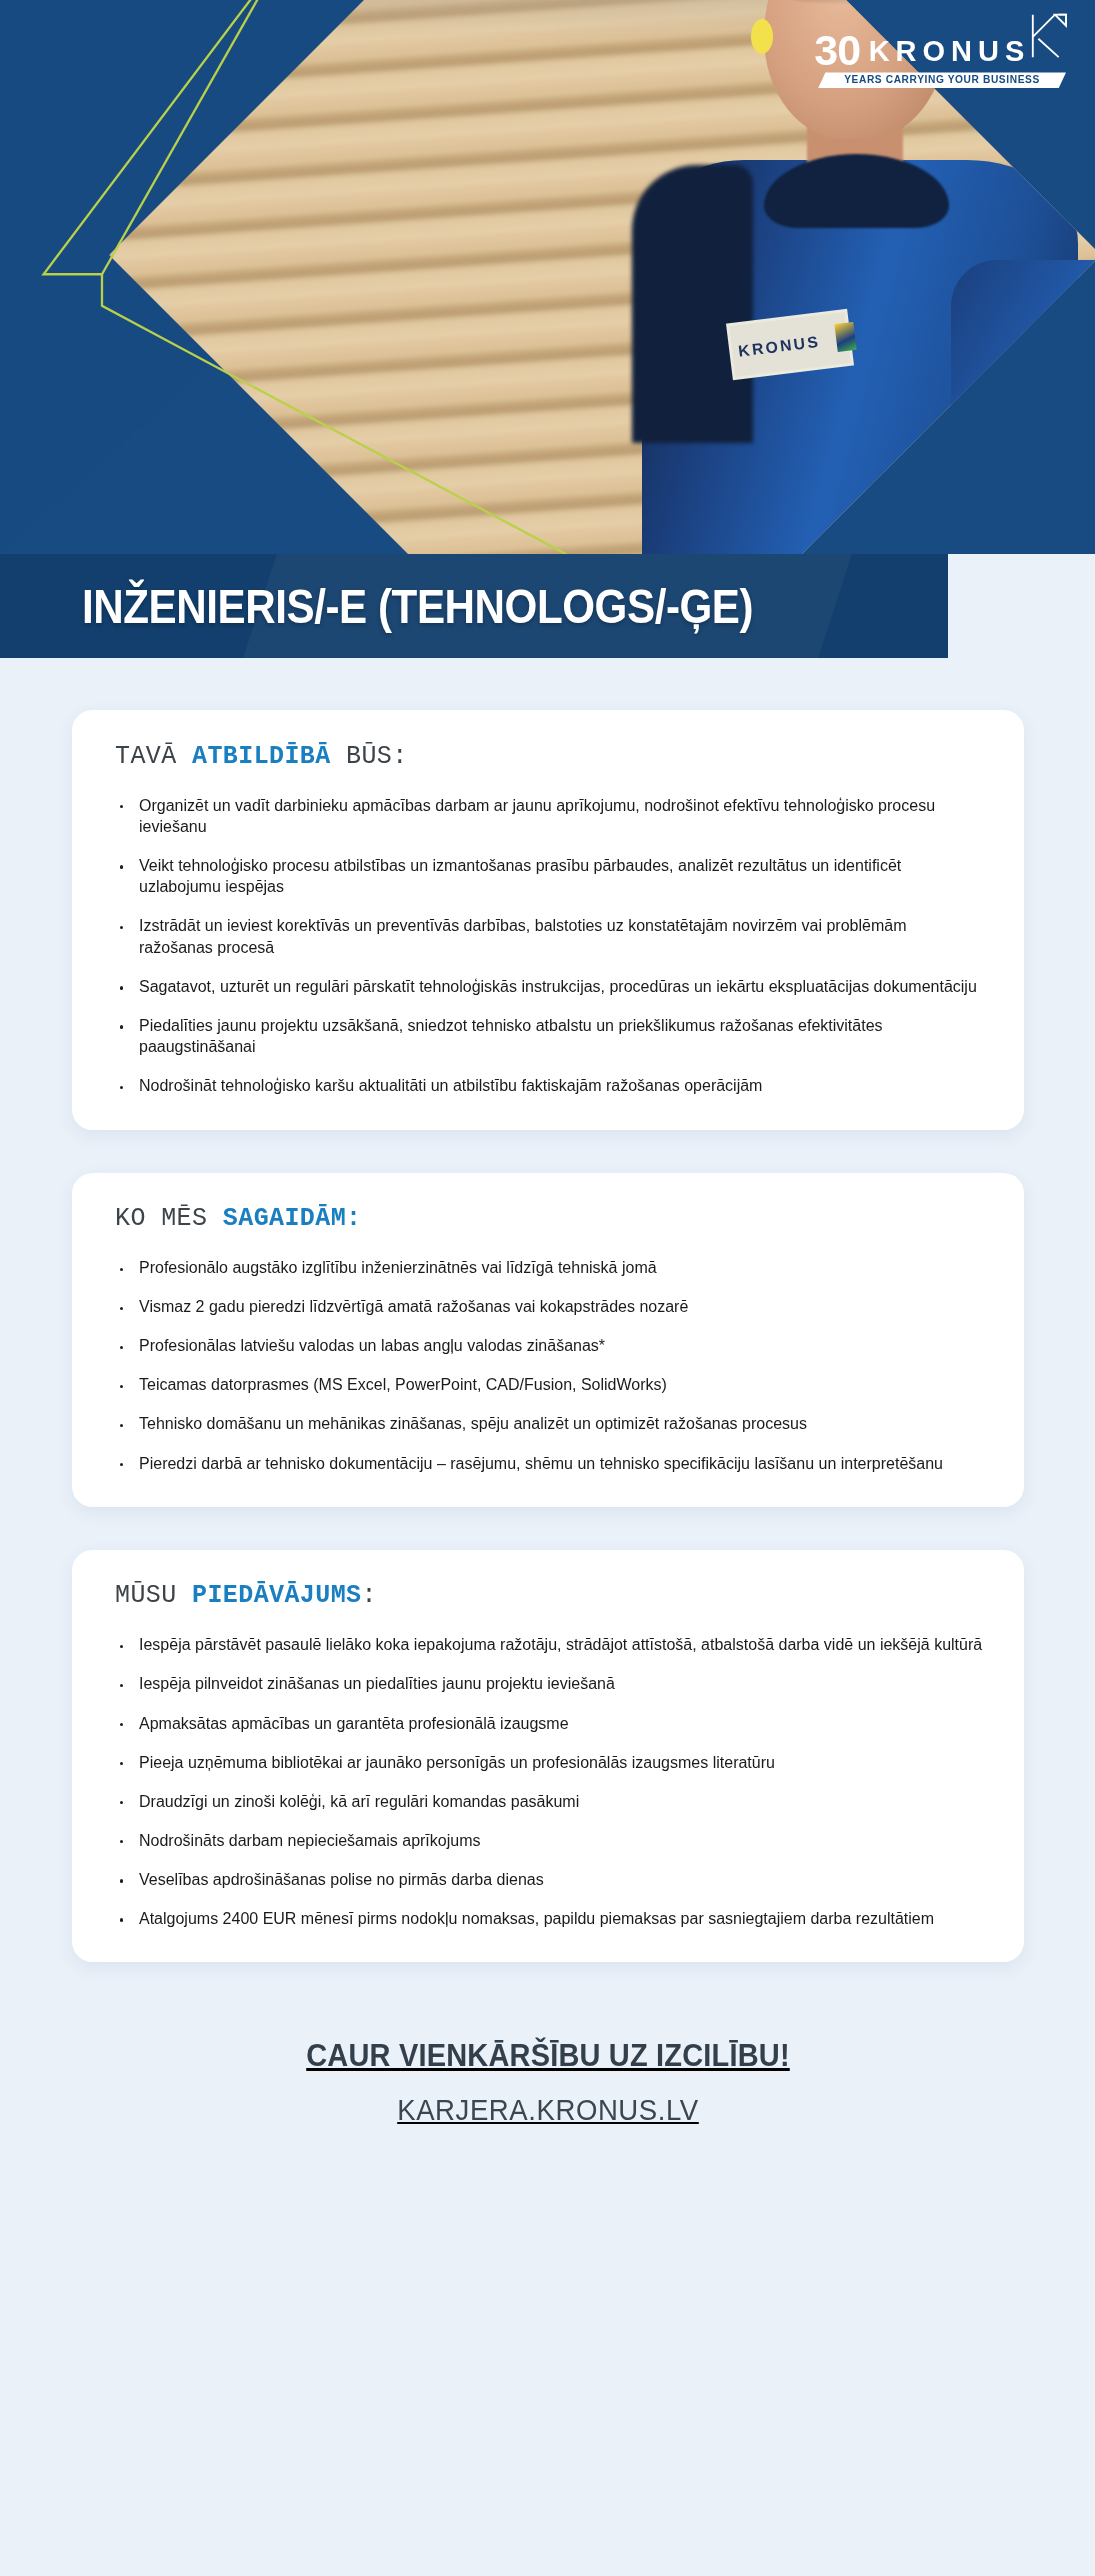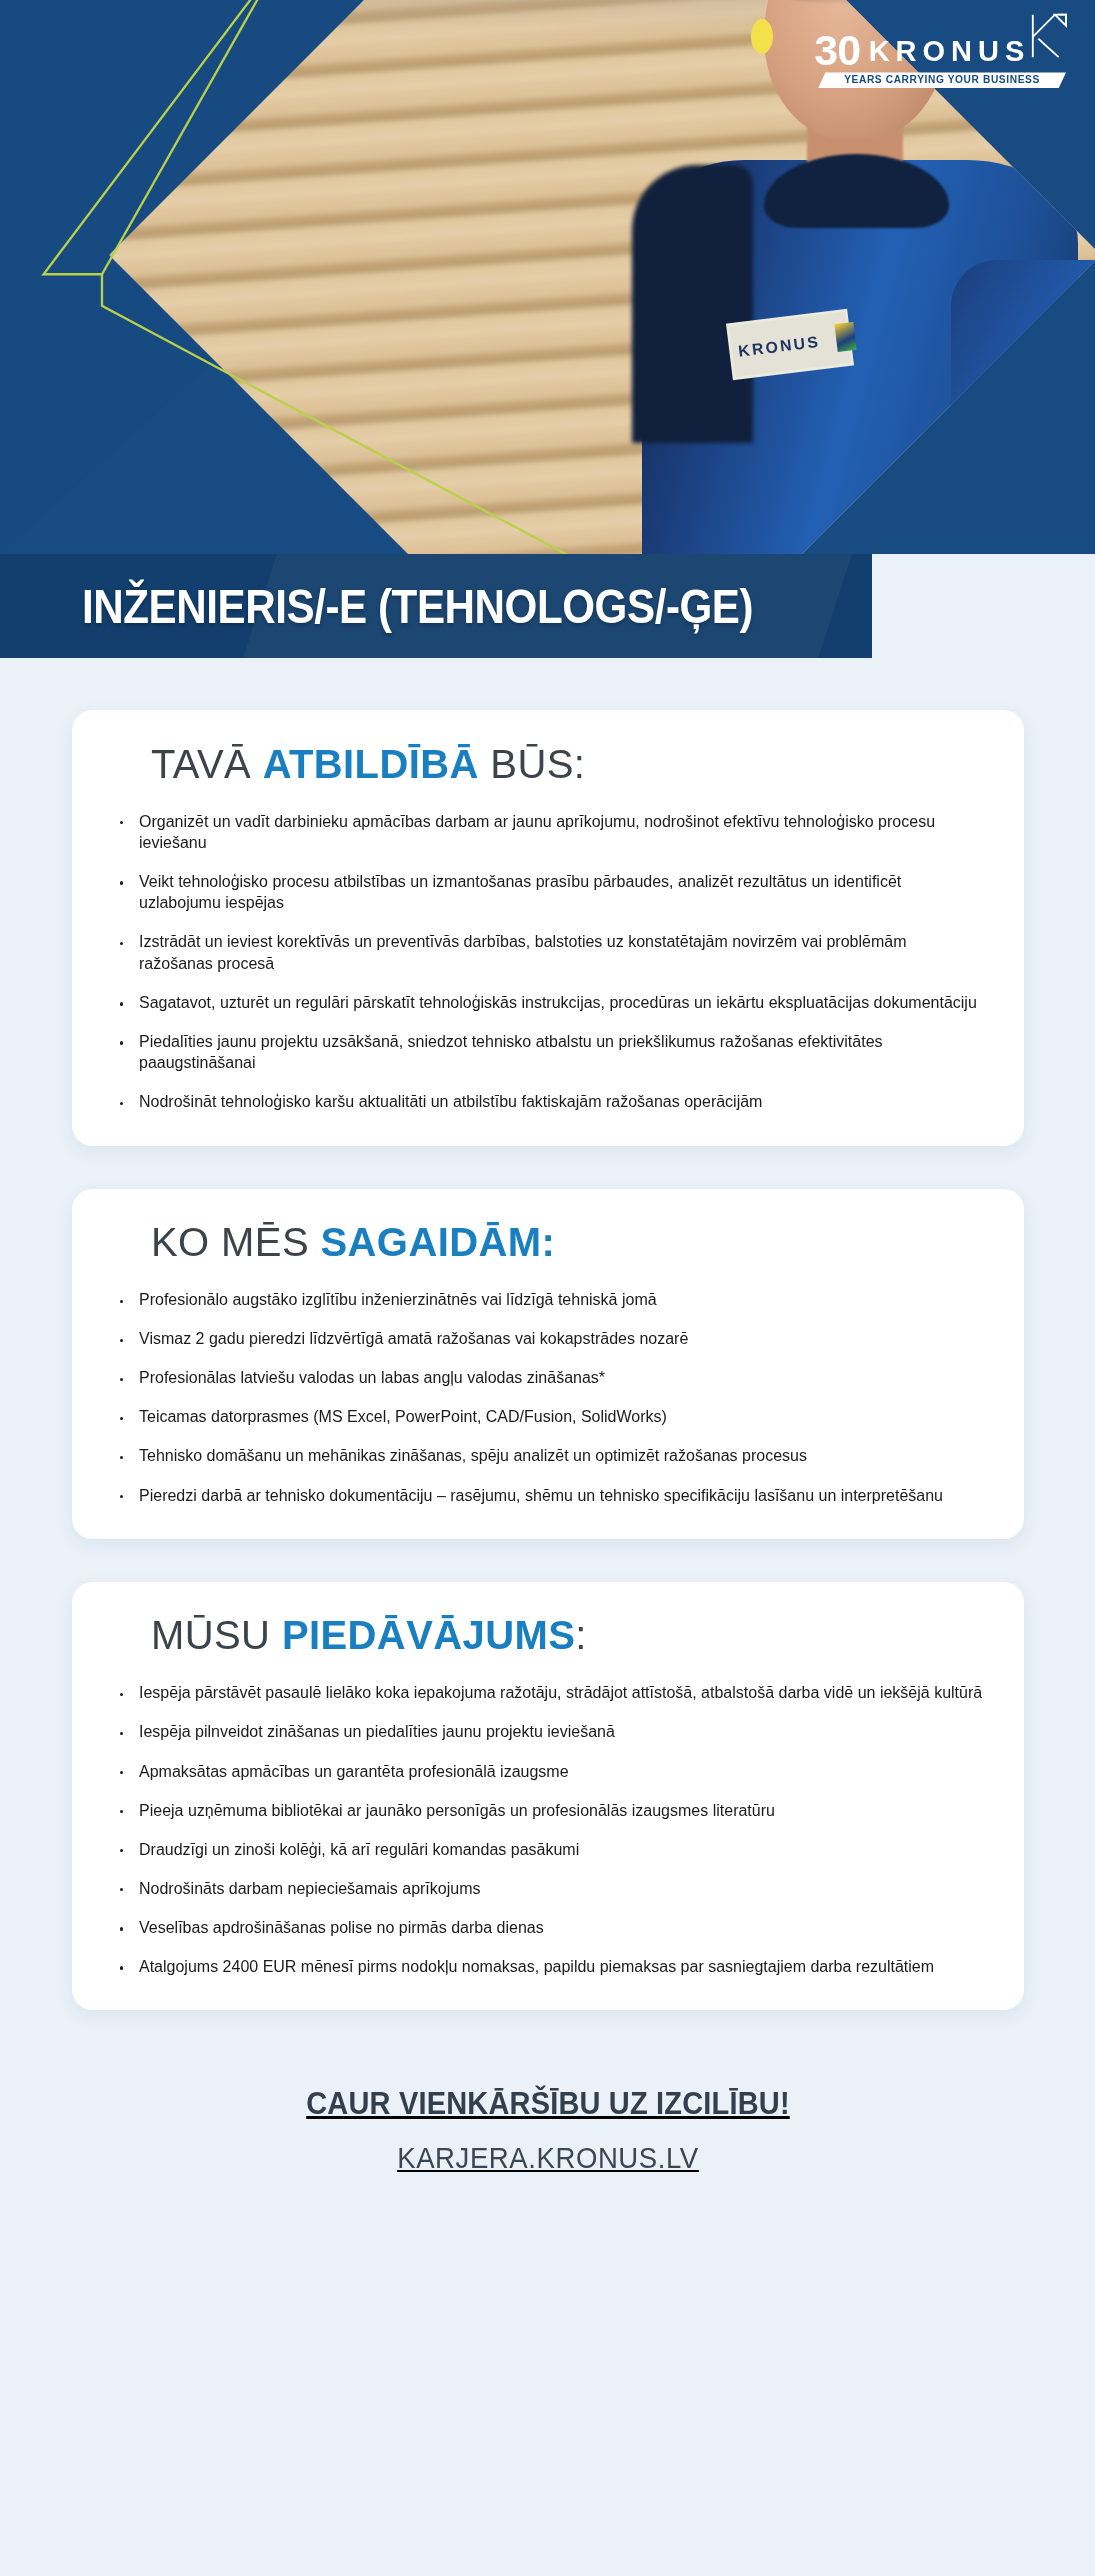--- a/index.html
+++ b/index.html
@@ -163,21 +163,21 @@
     font-size: 10.2px; font-weight: 700; letter-spacing: 0.6px;
     font-family:"Liberation Sans", sans-serif;
   }
   .logo-k {
     position:absolute; right: 5.6px; top: 3.7px; width: 43px; height: 48px;
   }
 
   
   .title-band {
     position: relative;
-    width: 872px; height: 104px;
+    width: 948px; height: 104px;
     background: #123f6d;
     display: flex; align-items: center;
     overflow: hidden;
   }
   .title-band::before {
     content:""; position:absolute; left:260px; top:0; width:575px; height:104px;
     background: rgba(255,255,255,0.045);
     transform: skewX(-18deg);
   }
   .title-text {
@@ -197,27 +197,26 @@
   
   .content { padding: 52px 72px 0 72px; }
   .card {
     background: #ffffff;
     border-radius: 20.4px;
     padding: 31.5px 41px 33px 43px;
     margin-bottom: 43px;
     box-shadow: 0 5.6px 18.5px rgba(30,60,100,0.07);
   }
   .card-title {
-    font-size: 40px;
+    font-size: 25px;
     font-weight: 400;
     color: #3c4349;
     letter-spacing: 0.4px;
     margin-bottom: 24px;
-    font-family: Liberation Sans, sans-serif;
-    margin-left: 36px;
+    font-family: Liberation Mono, monospace;
   }
   .card-title .hl { color: #1a7fc1; font-weight: 800; }
   .card-title .hl-colon { color: #1a7fc1; font-weight: 800; }
 
   ul.bullets { list-style: none; }
   ul.bullets li {
     position: relative;
     padding-left: 24px;
     margin-bottom: 17.6px;
     font-size: 16px;

